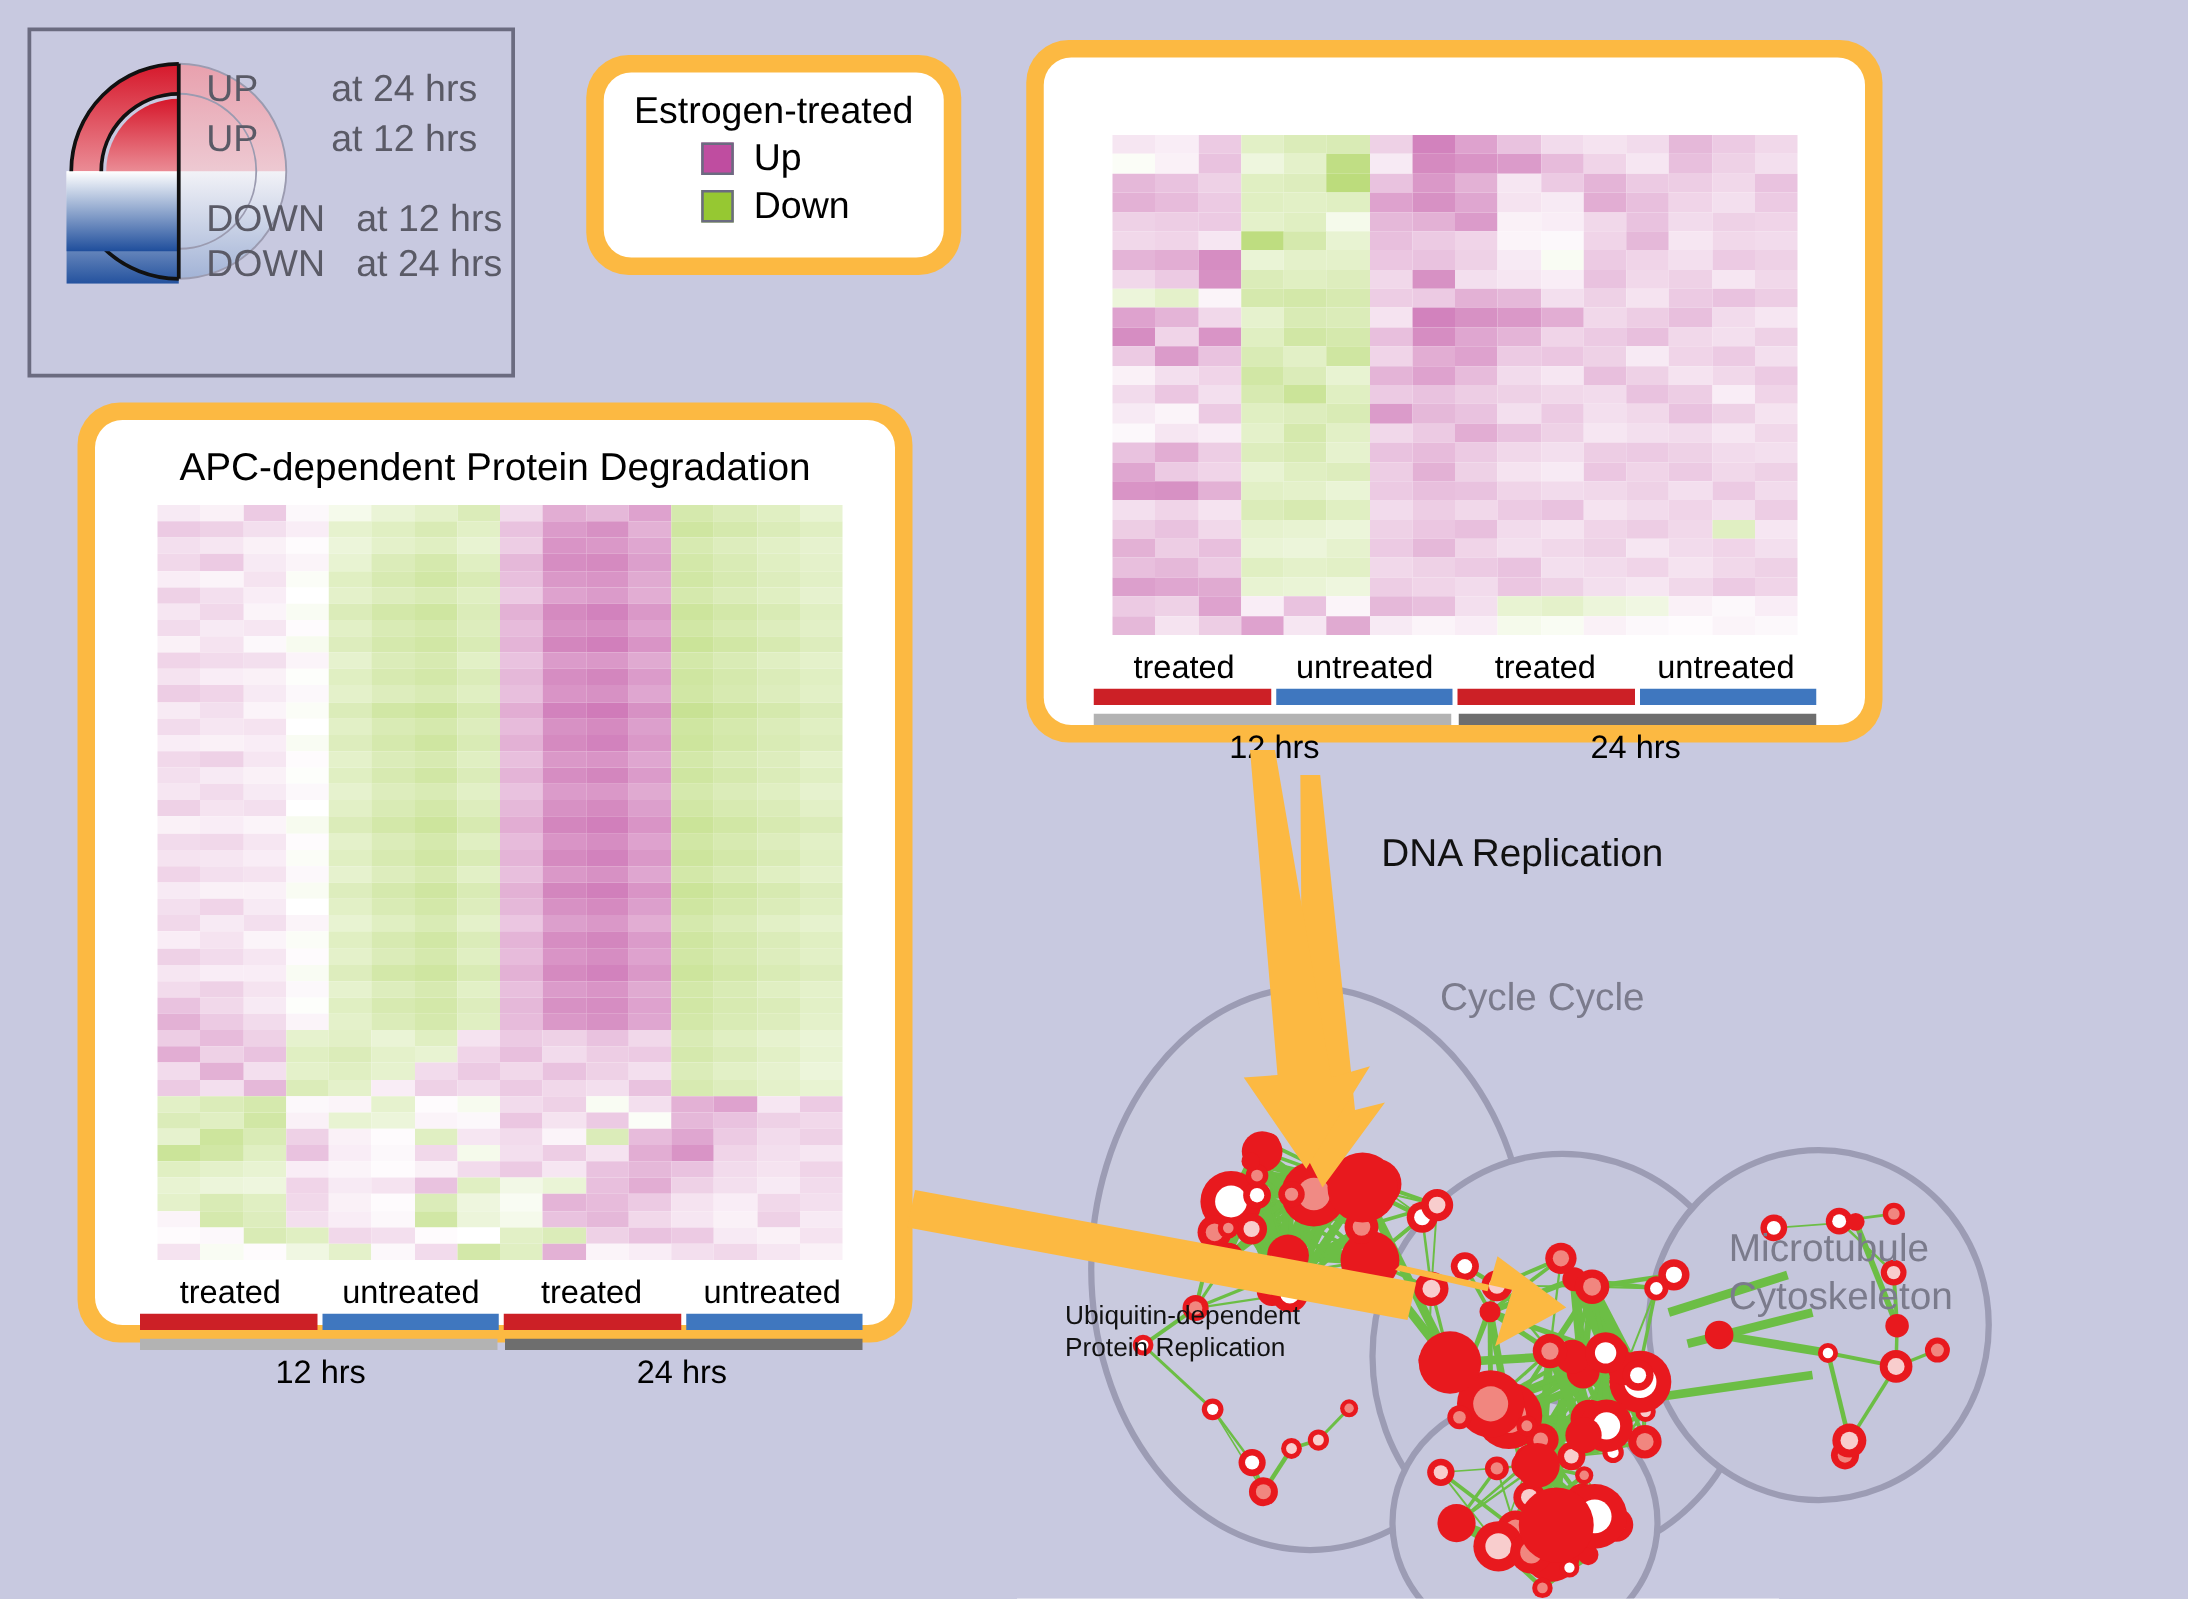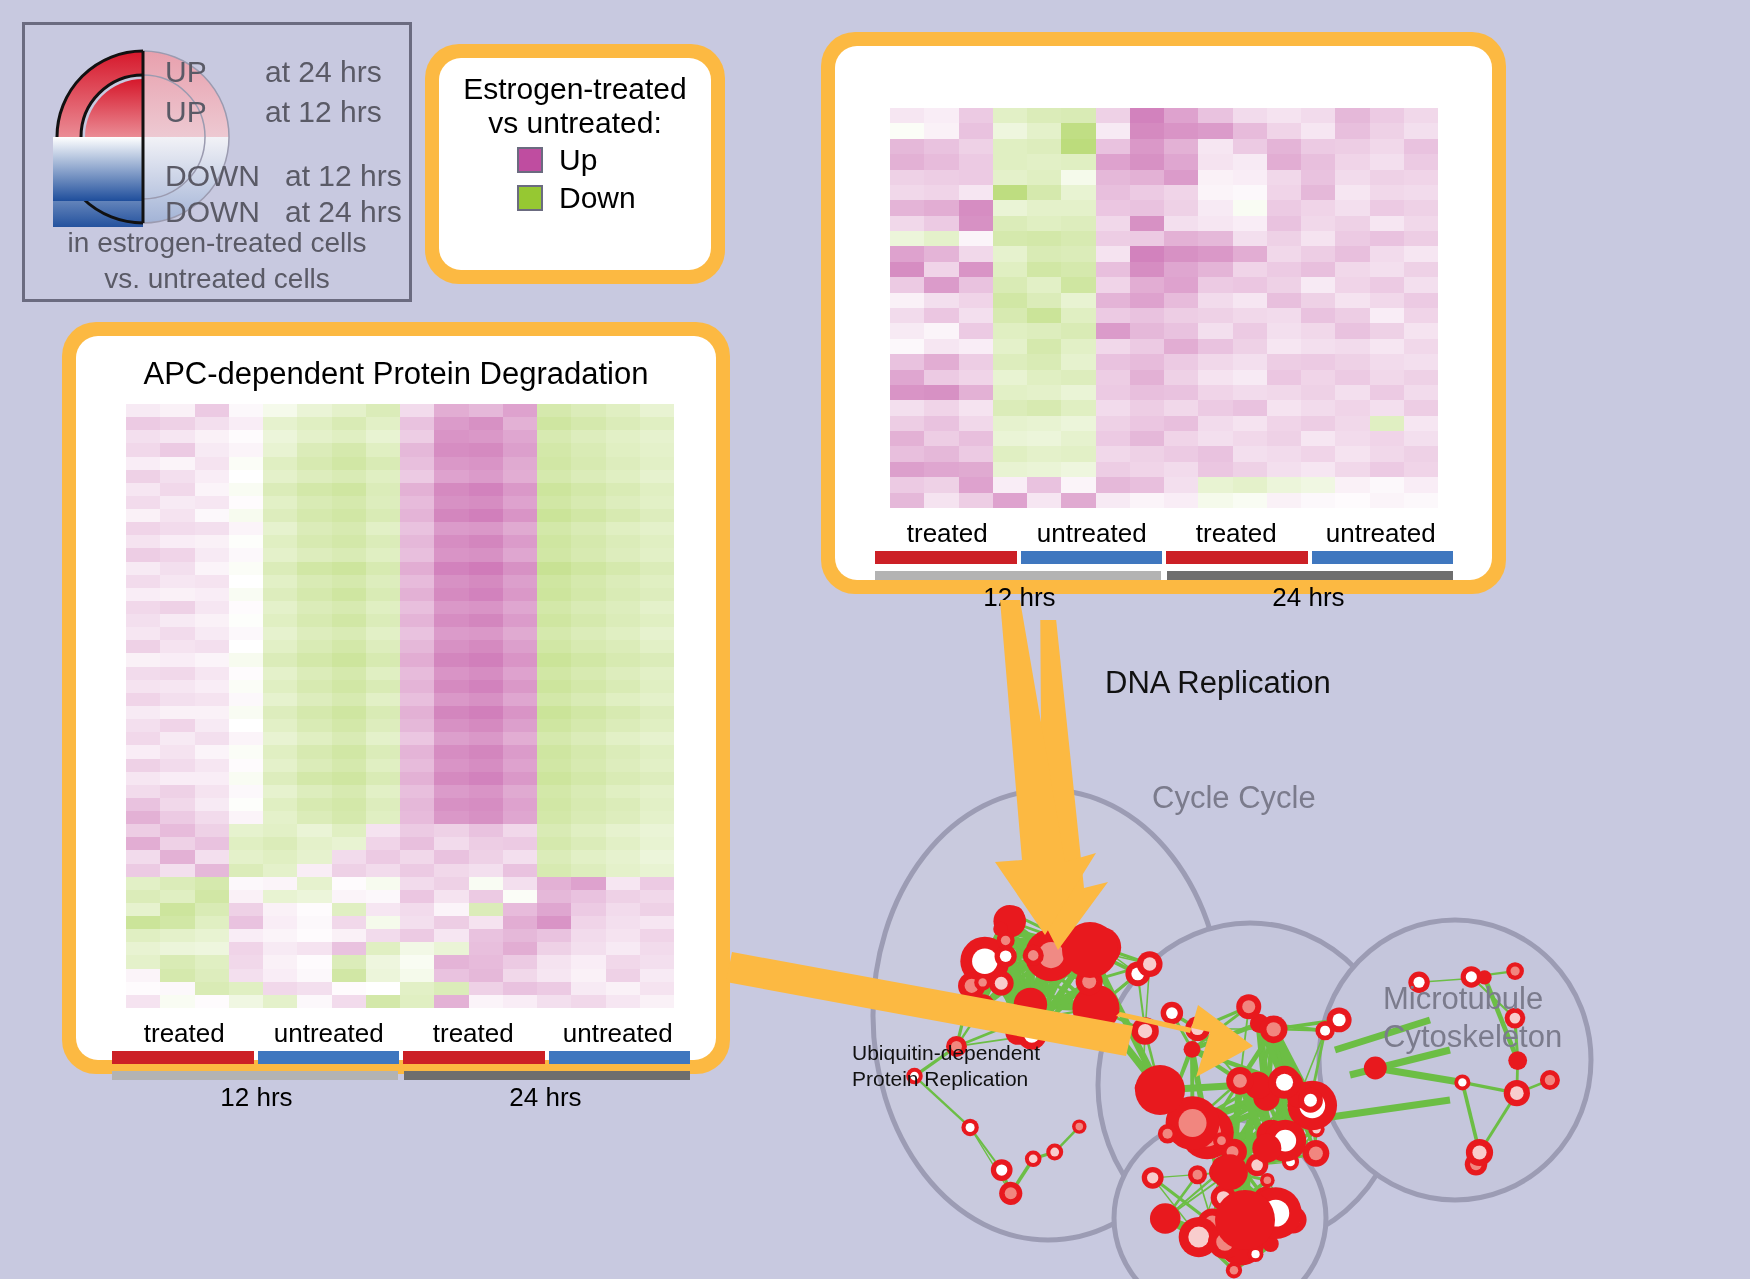--- a/index.html
+++ b/index.html
@@ -13,21 +13,21 @@
   .keyrow{position:absolute;color:#5a5a66;font-size:30px;white-space:nowrap;}
   #kb-sub{position:absolute;left:0;top:200px;width:100%;text-align:center;
           color:#5a5a66;font-size:28px;line-height:1.28;}
 
   
   .opanel{position:absolute;background:#fcb942;border-radius:34px;padding:14px;box-sizing:border-box;}
   .opanel > .inner{width:100%;height:100%;background:#fff;border-radius:22px;
                    position:relative;box-sizing:border-box;}
 
   
-  #legendpanel{left:425px;top:44px;width:300px;height:240px;}
+  #legendpanel{left:469px;top:44px;width:300px;height:176px;}
   #legendpanel .inner{padding:14px 0 0 0;}
   #lg-t1,#lg-t2{text-align:center;font-size:30px;color:#000;line-height:1.12;}
   .lgitem{display:flex;align-items:center;gap:16px;margin-left:78px;margin-top:4px;}
   .swatch{width:26px;height:26px;border:2px solid #6b6b80;box-sizing:border-box;}
   .lglabel{font-size:30px;color:#000;}
 
   
   #rfpanel{left:821px;top:32px;width:685px;height:562px;}
   #apcpanel{left:62px;top:322px;width:668px;height:752px;}
   .ptitle{position:absolute;left:0;top:16px;width:100%;text-align:center;
@@ -123,30 +123,25 @@
 
     <div class="keyrow" style="left:140px;top:70px;">UP</div>
     <div class="keyrow" style="left:240px;top:70px;">at 12 hrs</div>
 
     <div class="keyrow" style="left:140px;top:134px;">DOWN</div>
     <div class="keyrow" style="left:260px;top:134px;">at 12 hrs</div>
 
     <div class="keyrow" style="left:140px;top:170px;">DOWN</div>
     <div class="keyrow" style="left:260px;top:170px;">at 24 hrs</div>
 
-    <div id="kb-sub">
-      <div>in estrogen-treated cells</div>
-      <div>vs. untreated cells</div>
-    </div>
   </div>
 
   <div id="legendpanel" class="opanel">
     <div class="inner">
       <div id="lg-t1">Estrogen-treated</div>
-      <div id="lg-t2">vs untreated:</div>
       <div class="lgitem">
         <span class="swatch" id="sw-up" style="background: rgb(191, 77, 160);"></span>
         <span class="lglabel">Up</span>
       </div>
       <div class="lgitem">
         <span class="swatch" id="sw-down" style="background: rgb(150, 200, 50);"></span>
         <span class="lglabel">Down</span>
       </div>
     </div>
   </div>

